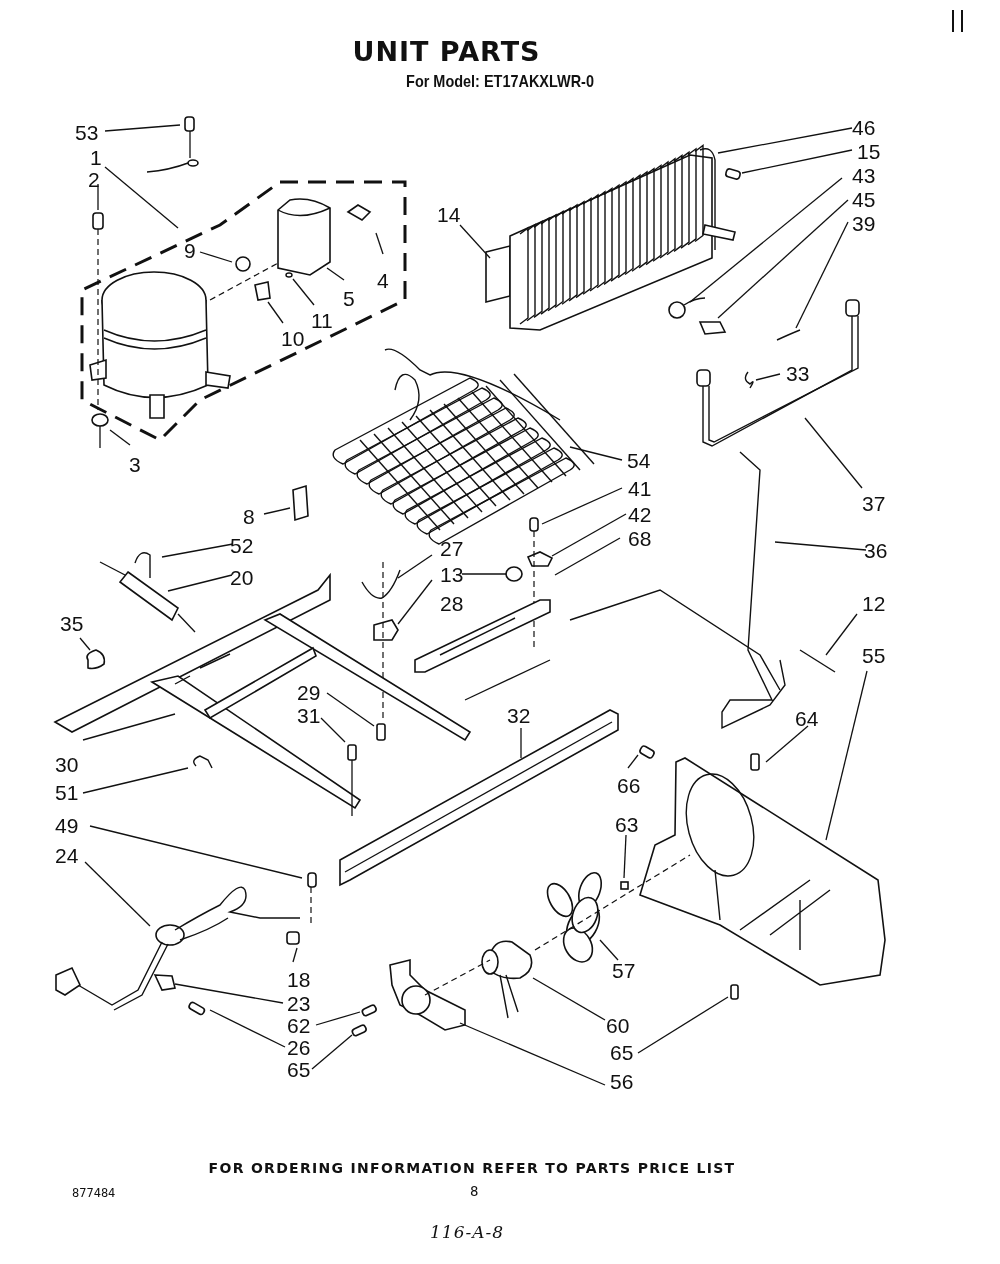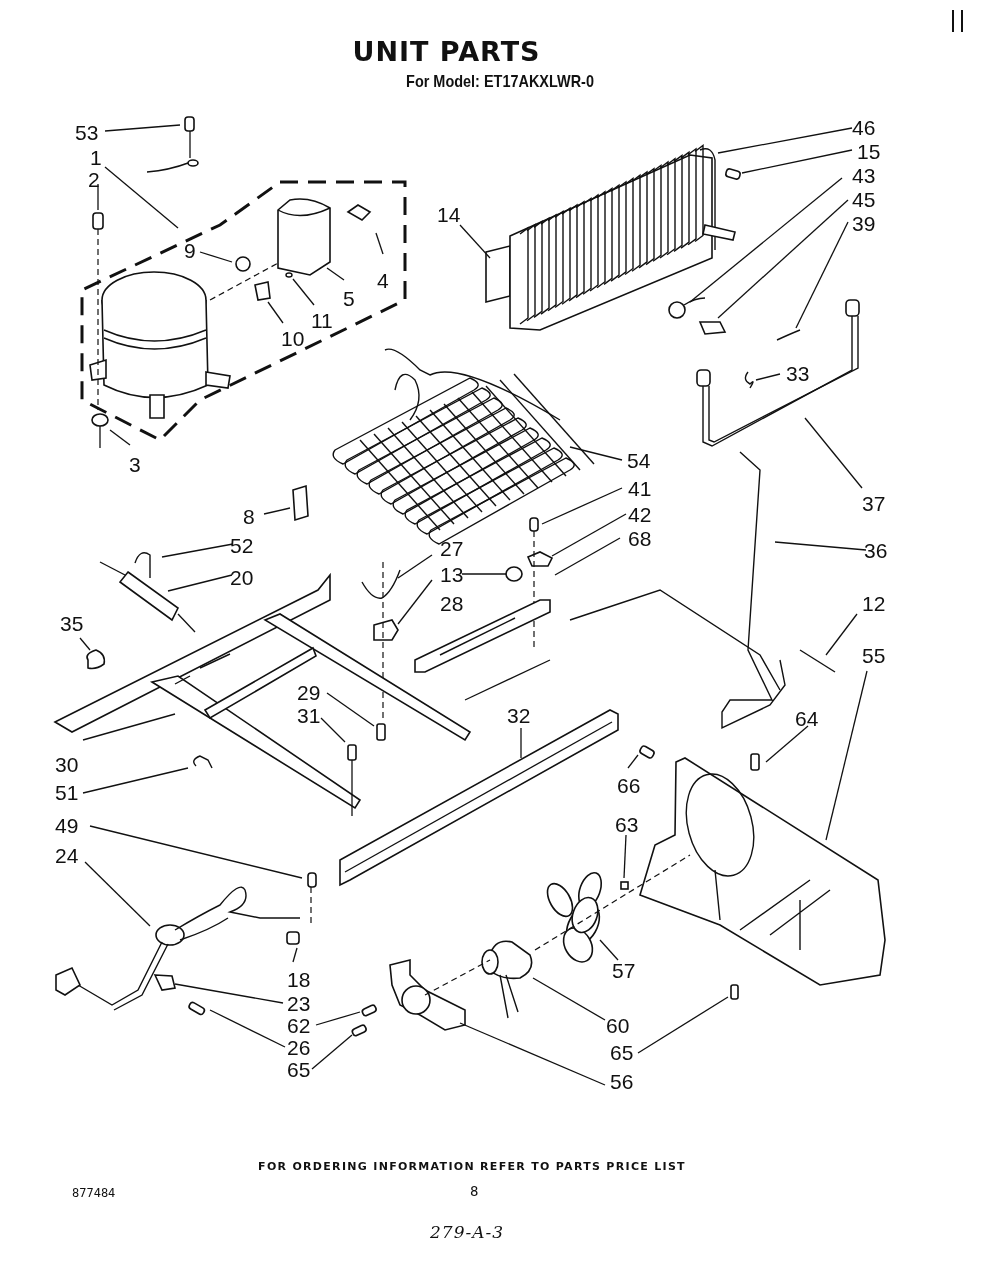--- a/index.html
+++ b/index.html
@@ -1,19 +1,19 @@
 <!DOCTYPE html>
 <html><head>
 <meta charset="utf-8">
 <style>
   html, body { margin: 0; padding: 0; background: #ffffff; }
   body { width: 1000px; height: 1264px; position: relative; overflow: hidden; font-family: "Liberation Sans", sans-serif; color: #111; }
   .title { position: absolute; left: 0; width: 893px; top: 36px; text-align: center; font-family: "DejaVu Sans", sans-serif; font-weight: bold; font-size: 27px; letter-spacing: 1px; }
   .subtitle { position: absolute; left: 0; width: 1000px; top: 72px; text-align: center; font-family: "Liberation Sans Narrow", "Liberation Sans", sans-serif; font-weight: bold; font-size: 17px; transform: scaleX(0.85); }
-  .footer-note { position: absolute; left: 0; width: 944px; top: 1160px; text-align: center; font-family: "DejaVu Sans", sans-serif; font-weight: bold; font-size: 11px; letter-spacing: 1.3px; }
+  .footer-note { position: absolute; left: 0; width: 944px; top: 1160px; text-align: center; font-family: "DejaVu Sans", sans-serif; font-weight: bold; font-size: 14px; letter-spacing: 1.3px; }
   .page-num { position: absolute; left: 470px; top: 1183px; font-family: "DejaVu Sans Mono", monospace; font-size: 14px; }
   .doc-num { position: absolute; left: 72px; top: 1186px; font-family: "DejaVu Sans Mono", monospace; font-size: 12px; text-align: right; }
   .hand-code { position: absolute; left: 430px; top: 1222px; font-family: "DejaVu Serif", serif; font-style: italic; font-size: 17px; letter-spacing: 1px; }
   .margin-mark { position: absolute; left: 952px; top: 10px; width: 7px; height: 22px; border-left: 2px solid #111; border-right: 2px solid #111; }
   svg#diagram { position: absolute; left: 0; top: 0; }
   .lbl { font-family: "Liberation Sans", sans-serif; font-size: 21px; fill: #111; }
   .ln { stroke: #111; stroke-width: 1.3; fill: none; }
   .lnd { stroke: #111; stroke-width: 1.2; fill: none; stroke-dasharray: 6 4; }
   .part { stroke: #111; stroke-width: 1.6; fill: #fff; }
   .partn { stroke: #111; stroke-width: 1.4; fill: none; }
@@ -364,13 +364,13 @@
     <text class="lbl" x="287" y="1055">26</text>
     <text class="lbl" x="287" y="1077">65</text>
     <text class="lbl" x="610" y="1060">65</text>
     <text class="lbl" x="610" y="1089">56</text>
   </g>
 </svg>
 
 <div class="footer-note">FOR ORDERING INFORMATION REFER TO PARTS PRICE LIST</div>
 <div class="doc-num">877484</div>
 <div class="page-num">8</div>
-<div class="hand-code">279-A-3</div>
+<div class="hand-code">116-A-8</div>
 
 </body></html>

